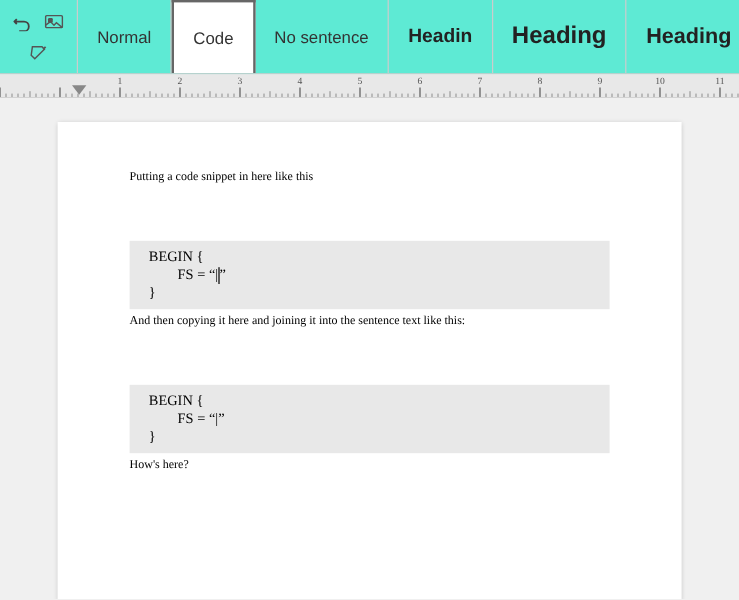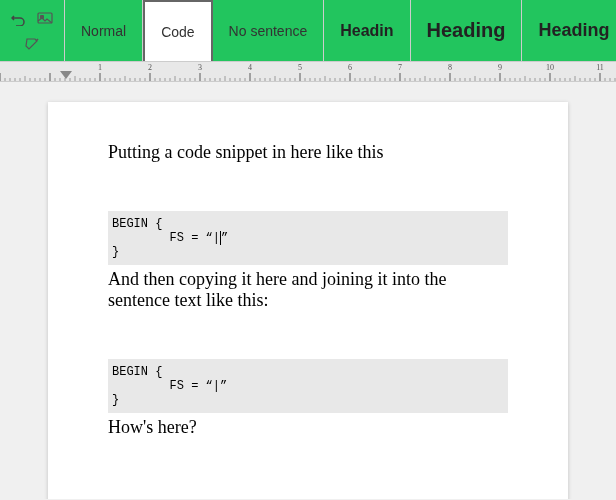--- a/index.html
+++ b/index.html
@@ -2,21 +2,21 @@
 <html><head>
   <meta charset="utf-8">
   <style>
     * { margin: 0; padding: 0; box-sizing: border-box; }
     body { font-family: 'Times New Roman', serif; background: #f0f0f0; overflow: hidden; width: 616px; height: 500px; }
 
     
     .toolbar {
       display: flex;
       align-items: center;
-      background: #22c55e;
+      background: #5eead4;
       border-bottom: 1px solid #ccc;
       height: 62px;
       overflow: hidden;
     }
 
     .toolbar-icons {
       display: flex;
       flex-direction: column;
       align-items: center;
       justify-content: center;
@@ -115,31 +115,31 @@
     .page {
       background: white;
       width: 520px;
       min-height: 400px;
       padding: 40px 60px;
       box-shadow: 0 1px 4px rgba(0,0,0,0.2);
     }
 
     .paragraph {
       font-family: 'Times New Roman', serif;
-      font-size: 18px;
+      font-size: 10px;
       color: #000;
       margin-bottom: 4px;
     }
 
     .code-block {
       background: #e8e8e8;
-      font-family: Liberation Mono, monospace;
+      font-family: Liberation Serif, serif;
       font-size: 12px;
       color: #000;
-      padding: 6px 4px;
+      padding: 6px 16px;
       margin-bottom: 4px;
       display: block;
       width: 100%;
       margin-top: 48px;
     }
 
     .code-line {
       display: block;
       white-space: pre;
     }

